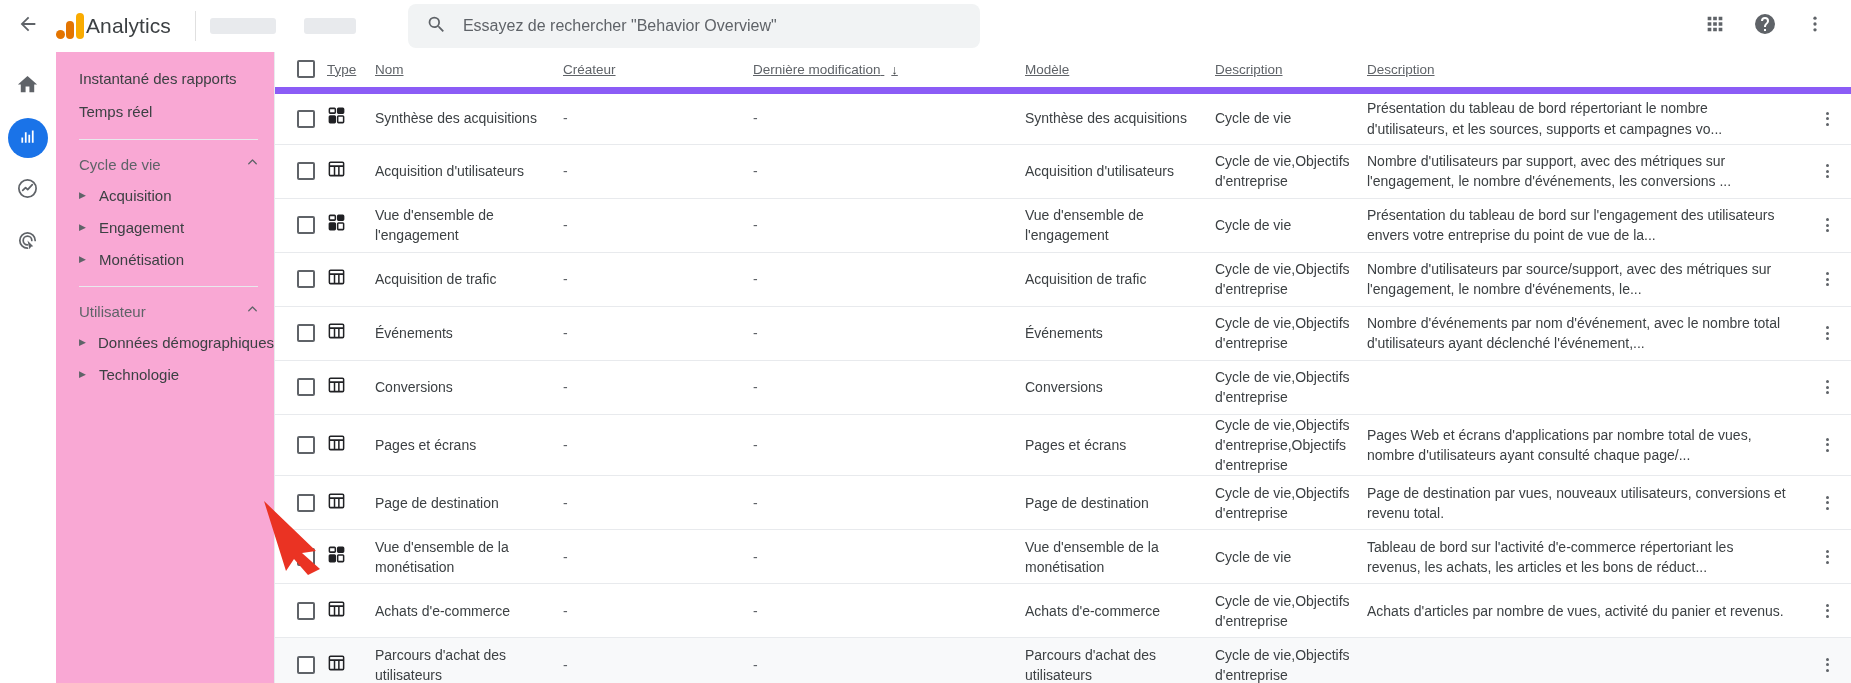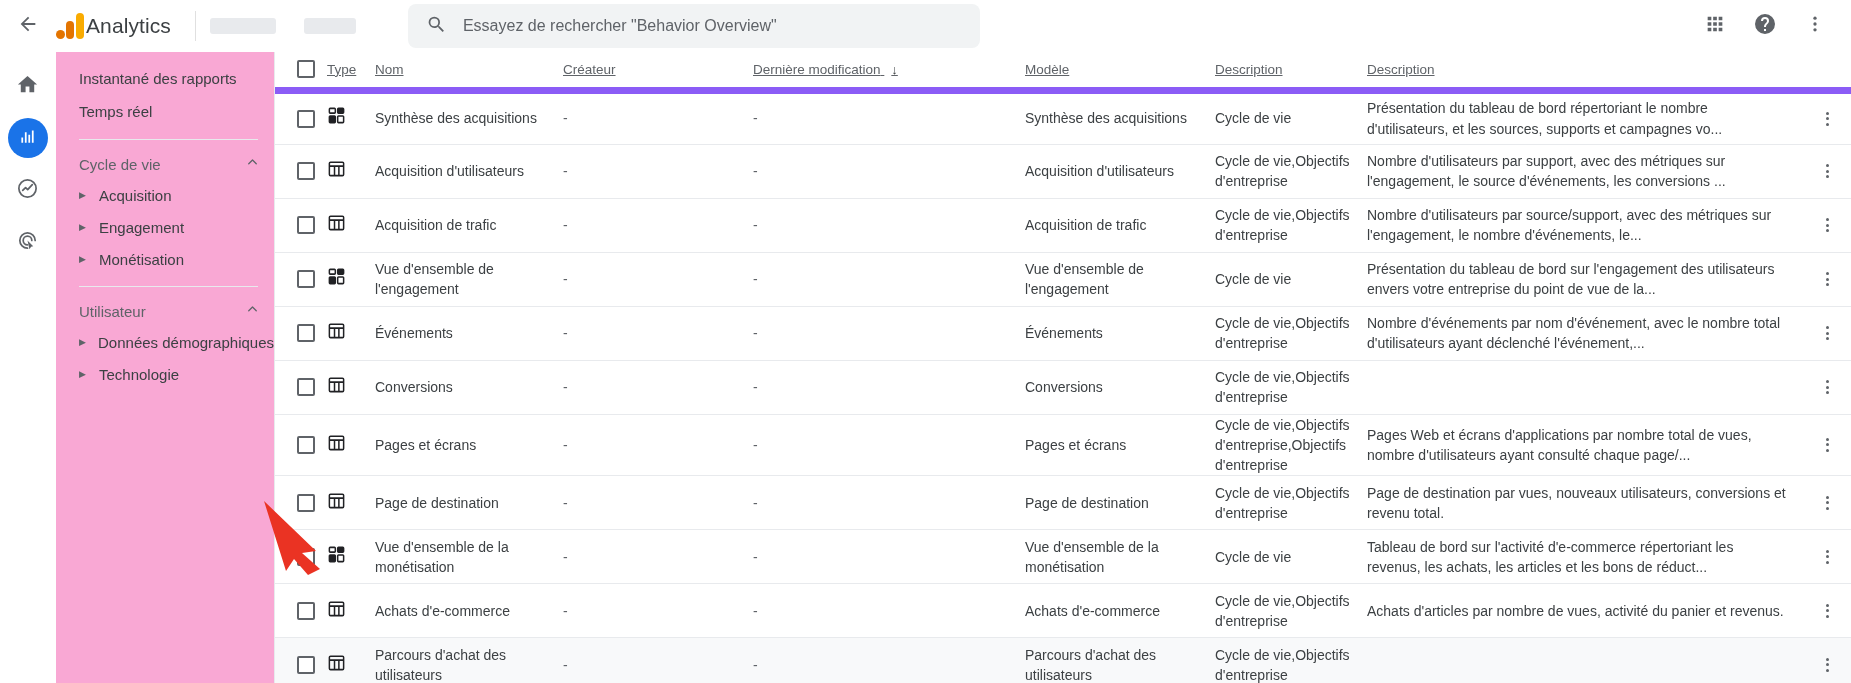--- a/index.html
+++ b/index.html
@@ -364,53 +364,21 @@
               </td>
               <td class="c-creator"><span class="dash">-</span></td>
               <td class="c-modified"><span class="dash">-</span></td>
               <td class="c-model">
                 <span class="cell-two">Acquisition d'utilisateurs</span>
               </td>
               <td class="c-collection">
                 <span class="cell-two">Cycle de vie,Objectifs d'entreprise</span>
               </td>
               <td class="c-desc">
-                <span class="cell-two">Nombre d'utilisateurs par support, avec des métriques sur l'engagement, le source d'événements, les conversions ...</span>
-              </td>
-              <td class="c-menu">
-                <span class="kebab">
-                  <i></i>
-                  <i></i>
-                  <i></i>
-                </span>
-              </td>
-            </tr>
-            <tr>
-              <td class="c-check">
-                <span class="cbox"></span>
-              </td>
-              <td class="c-type">
-                <span class="type-icon"><svg width="19" height="19" viewBox="0 0 24 24" fill="none" stroke="currentColor" stroke-width="1.9">
-                    <rect x="3" y="4" width="18" height="17" rx="1.5"></rect>
-                    <path d="M3 9h18M9.5 9v12M15 9v12"></path>
-                  </svg></span>
-              </td>
-              <td class="c-name">
-                <span class="cell-two">Acquisition de trafic</span>
-              </td>
-              <td class="c-creator"><span class="dash">-</span></td>
-              <td class="c-modified"><span class="dash">-</span></td>
-              <td class="c-model">
-                <span class="cell-two">Acquisition de trafic</span>
-              </td>
-              <td class="c-collection">
-                <span class="cell-two">Cycle de vie,Objectifs d'entreprise</span>
-              </td>
-              <td class="c-desc">
-                <span class="cell-two">Nombre d'utilisateurs par source/support, avec des métriques sur l'engagement, le nombre d'événements, le...</span>
+                <span class="cell-two">Nombre d'utilisateurs par support, avec des métriques sur l'engagement, le nombre d'événements, les conversions ...</span>
               </td>
               <td class="c-menu">
                 <span class="kebab">
                   <i></i>
                   <i></i>
                   <i></i>
                 </span>
               </td>
             </tr>
             <tr>
@@ -431,20 +399,52 @@
               <td class="c-creator"><span class="dash">-</span></td>
               <td class="c-modified"><span class="dash">-</span></td>
               <td class="c-model">
                 <span class="cell-two">Vue d'ensemble de l'engagement</span>
               </td>
               <td class="c-collection">
                 <span class="cell-two">Cycle de vie</span>
               </td>
               <td class="c-desc">
                 <span class="cell-two">Présentation du tableau de bord sur l'engagement des utilisateurs envers votre entreprise du point de vue de la...</span>
+              </td>
+              <td class="c-menu">
+                <span class="kebab">
+                  <i></i>
+                  <i></i>
+                  <i></i>
+                </span>
+              </td>
+            </tr>
+            <tr>
+              <td class="c-check">
+                <span class="cbox"></span>
+              </td>
+              <td class="c-type">
+                <span class="type-icon"><svg width="19" height="19" viewBox="0 0 24 24" fill="none" stroke="currentColor" stroke-width="1.9">
+                    <rect x="3" y="4" width="18" height="17" rx="1.5"></rect>
+                    <path d="M3 9h18M9.5 9v12M15 9v12"></path>
+                  </svg></span>
+              </td>
+              <td class="c-name">
+                <span class="cell-two">Acquisition de trafic</span>
+              </td>
+              <td class="c-creator"><span class="dash">-</span></td>
+              <td class="c-modified"><span class="dash">-</span></td>
+              <td class="c-model">
+                <span class="cell-two">Acquisition de trafic</span>
+              </td>
+              <td class="c-collection">
+                <span class="cell-two">Cycle de vie,Objectifs d'entreprise</span>
+              </td>
+              <td class="c-desc">
+                <span class="cell-two">Nombre d'utilisateurs par source/support, avec des métriques sur l'engagement, le nombre d'événements, le...</span>
               </td>
               <td class="c-menu">
                 <span class="kebab">
                   <i></i>
                   <i></i>
                   <i></i>
                 </span>
               </td>
             </tr>
             <tr>

